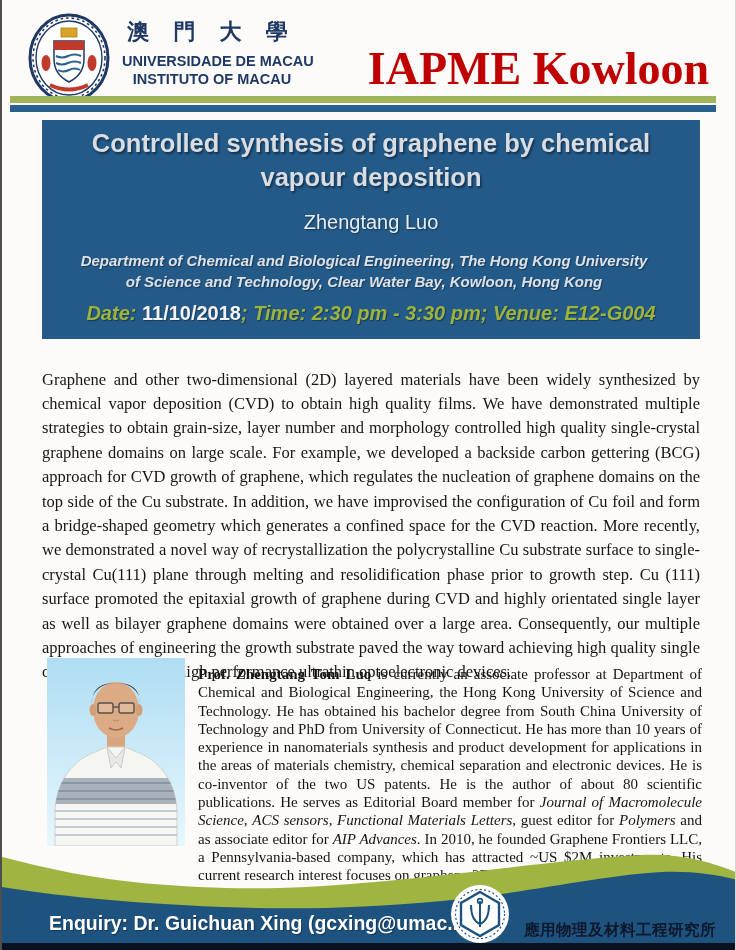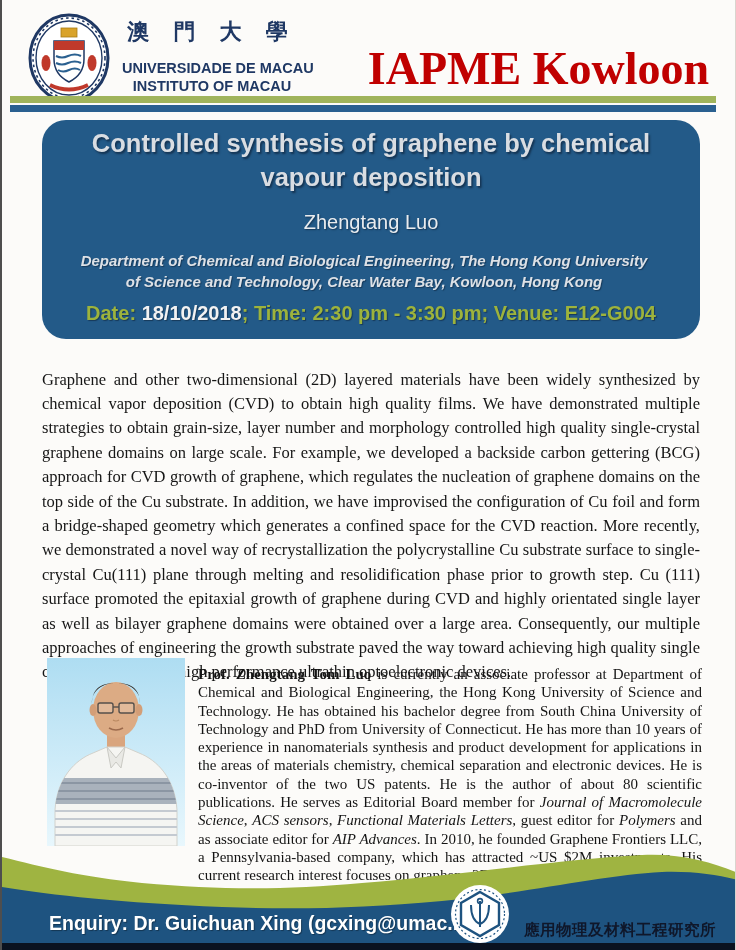--- a/index.html
+++ b/index.html
@@ -13,34 +13,34 @@
     background:#fcfbf9;
     box-sizing:border-box;
     border-left:2px solid #4e4e4e;
     border-right:1px solid #d9d4ce;
     overflow:hidden;
   }
   
   .crest{position:absolute;left:26px;top:13px;width:82px;height:90px;}
   .univ-block{position:absolute;left:120px;top:17px;width:180px;text-align:center;color:#1f3864;}
   .univ-cn{font-size:22px;letter-spacing:9px;font-weight:bold;white-space:nowrap;}
-  .univ-pt{font-size:14.5px;font-weight:bold;margin-top:13px;white-space:nowrap;}
+  .univ-pt{font-size:14.5px;font-weight:bold;margin-top:6px;white-space:nowrap;}
   .univ-en{font-size:14.5px;font-weight:bold;margin-top:2px;white-space:nowrap;}
   .seminar-series{
     position:absolute;right:26px;top:46px;
     font-family:"Liberation Serif", serif;font-weight:bold;
     font-size:46px;line-height:1;color:#c00000;white-space:nowrap;
   }
   .rule{position:absolute;left:8px;width:706px;}
   .rule-green{top:96px;height:7px;background:#a0b45c;}
   .rule-blue{top:105px;height:7px;background:#2a6090;}
   
   .banner{
     position:absolute;left:40px;top:120px;width:658px;height:219px;
-    background:#235a88;text-align:center;border-radius:24px;
+    background:#235a88;text-align:center;
   }
   .talk-title{
     position:absolute;top:7px;left:18px;right:18px;
     font-size:25.5px;font-weight:bold;line-height:1.32;
     color:#d9dde2;text-shadow:1.5px 1.5px 2px rgba(10,25,45,.6);
   }
   .speaker{
     position:absolute;top:91px;left:0;right:0;
     font-size:20px;font-weight:normal;color:#e9ecef;
     text-shadow:1px 1px 1.5px rgba(10,25,45,.55);
@@ -48,21 +48,21 @@
   .affil{
     position:absolute;top:130px;left:38px;right:52px;
     font-size:15px;font-weight:bold;font-style:italic;line-height:1.4;
     color:#dde1e6;text-shadow:1px 1px 1px rgba(10,25,45,.5);
   }
   .when{
     position:absolute;top:182px;left:0;right:0;
     font-size:20px;font-weight:bold;white-space:nowrap;
     text-shadow:1px 1px 1px rgba(10,25,45,.5);
   }
-  .when .olive{color:#9db33c;}
+  .when .olive{color:#9db33c;font-style:italic;}
   .when .white{color:#f2f2f2;}
   
   .abstract{
     position:absolute;left:40px;top:351px;width:658px;
     font-family:"Liberation Serif", serif;
     font-size:16.5px;line-height:24.4px;color:#161616;
     text-align:justify;
   }
   
   .bio{position:absolute;left:45px;top:650px;width:655px;display:flex;gap:13px;}
@@ -116,21 +116,21 @@
   <div class="seminar-series">IAPME Kowloon</div>
 
   <div class="rule rule-green"></div>
   <div class="rule rule-blue"></div>
 
   <div class="banner">
     <div class="talk-title">Controlled synthesis of graphene by chemical vapour deposition</div>
     <div class="speaker">Zhengtang Luo</div>
     <div class="affil">Department of Chemical and Biological Engineering, The Hong Kong University of Science and Technology, Clear Water Bay, Kowloon, Hong Kong</div>
     <div class="when">
-      <span class="olive">Date: </span><span class="white">18/10/2018</span><span class="olive">; Time: 2:30 pm - 3:30 pm; Venue: E12-G004</span>
+      <span class="olive">Date: </span><span class="white">11/10/2018</span><span class="olive">; Time: 2:30 pm - 3:30 pm; Venue: E12-G004</span>
     </div>
   </div>
 
   <p class="abstract">Graphene and other two-dimensional (2D) layered materials have been widely synthesized by chemical vapor deposition (CVD) to obtain high quality films. We have demonstrated multiple strategies to obtain grain-size, layer number and morphology controlled high quality single-crystal graphene domains on large scale. For example, we developed a backside carbon gettering (BCG) approach for CVD growth of graphene, which regulates the nucleation of graphene domains on the top side of the Cu substrate. In addition, we have improvised the configuration of Cu foil and form a bridge-shaped geometry which generates a confined space for the CVD reaction. More recently, we demonstrated a novel way of recrystallization the polycrystalline Cu substrate surface to single-crystal Cu(111) plane through melting and resolidification phase prior to growth step. Cu (111) surface promoted the epitaxial growth of graphene during CVD and highly orientated single layer as well as bilayer graphene domains were obtained over a large area. Consequently, our multiple approaches of engineering the growth substrate paved the way toward achieving high quality single crystal graphene for high performance ultrathin optoelectronic devices.</p>
 
   <div class="bio">
     <svg class="photo" viewBox="0 0 138 188">
       <defs>
         <linearGradient id="sky" x1="0" y1="0" x2="0" y2="1">
           <stop offset="0" stop-color="#aeddf2"></stop>

